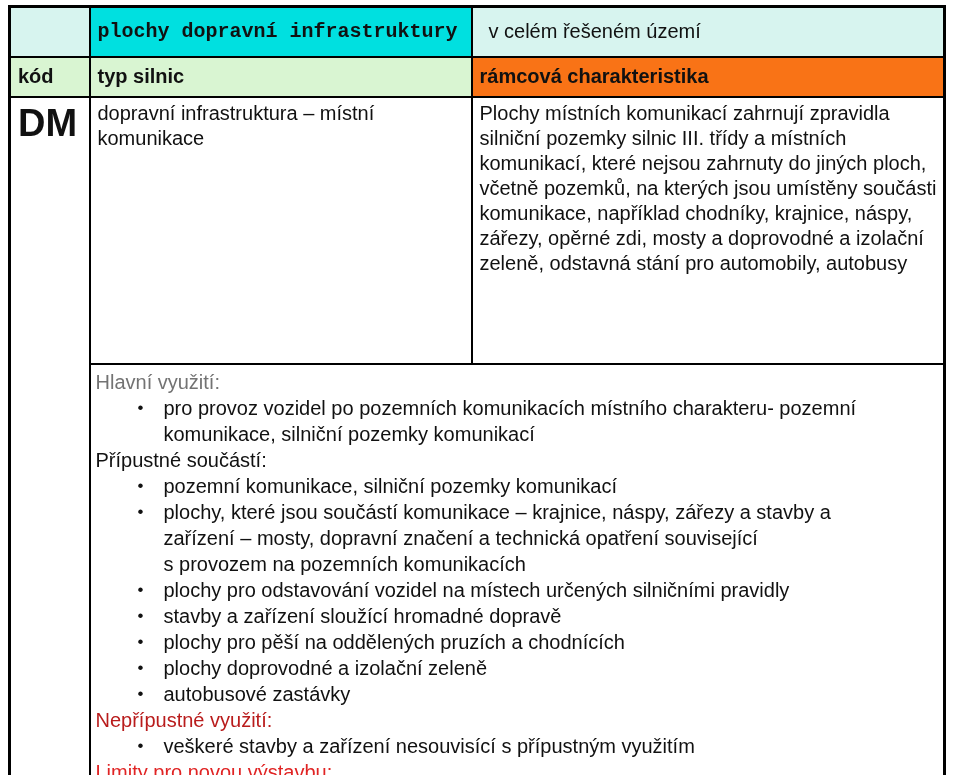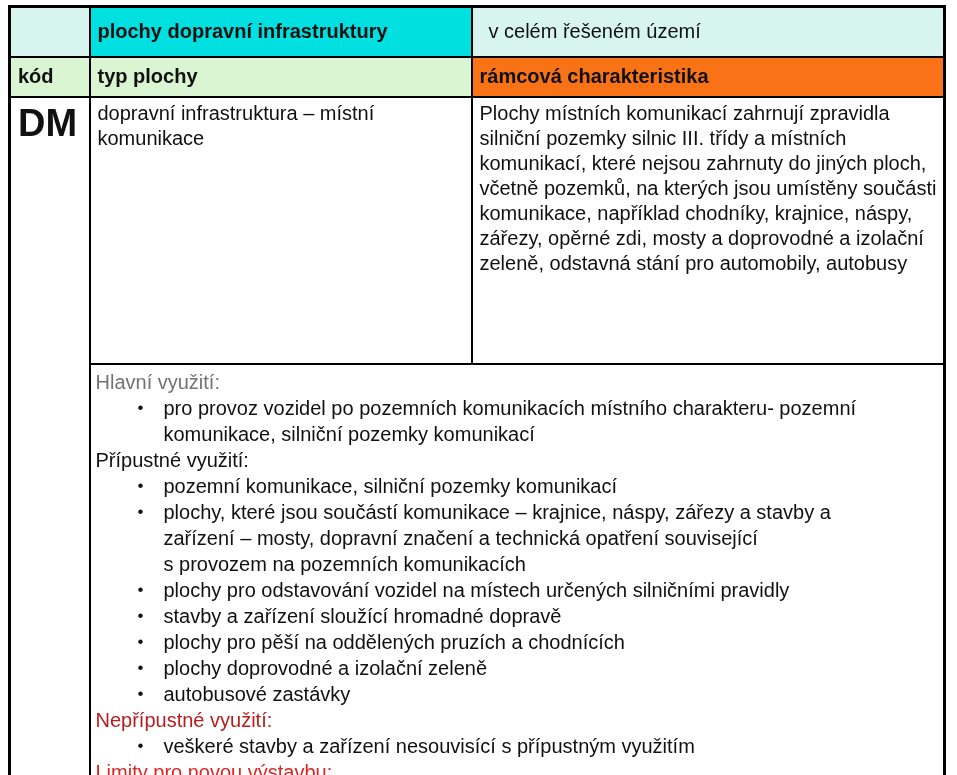--- a/index.html
+++ b/index.html
@@ -17,21 +17,21 @@
     border-collapse: collapse;
     table-layout: fixed;
     border: 3px solid #000;
     font-size: 20px;
   }
   td { border: 2px solid #000; vertical-align: top; overflow: hidden; }
 
   tr.row-head td { height: 50px; vertical-align: middle; padding: 2px 7px; }
   tr.row-cols td { height: 40px; vertical-align: middle; font-weight: bold; padding: 2px 7px; }
 
-  .bold { font-weight: bold; }
+  .bold { font-weight: bold; font-family: Liberation Mono, monospace; }
 
   td.code-cell {
     font-size: 38px; font-weight: bold;
     padding: 4px 6px 0 7px;
     line-height: 1.15;
   }
   td.type-cell {
     padding: 3px 8px 0 7px;
     line-height: 25px;
   }
@@ -66,40 +66,40 @@
       <col>
     </colgroup>
     <tbody>
       <tr class="row-head">
         <td style="background: rgb(215, 244, 239);"></td>
         <td class="bold" style="background: rgb(0, 224, 224);">plochy dopravní infrastruktury</td>
         <td style="background: rgb(215, 244, 239); padding-left: 16px;">v celém řešeném území</td>
       </tr>
       <tr class="row-cols">
         <td style="background: rgb(217, 245, 210);">kód</td>
-        <td style="background: rgb(217, 245, 210);">typ plochy</td>
+        <td style="background: rgb(217, 245, 210);">typ silnic</td>
         <td style="background: #f97316;">rámcová charakteristika</td>
       </tr>
       <tr class="row-main">
         <td class="code-cell" rowspan="2">DM</td>
         <td class="type-cell">dopravní infrastruktura – místní komunikace</td>
         <td class="char-cell">Plochy místních komunikací zahrnují zpravidla silniční pozemky silnic III. třídy a místních komunikací, které nejsou zahrnuty do jiných ploch, včetně pozemků, na kterých jsou umístěny součásti komunikace, například chodníky, krajnice, náspy, zářezy, opěrné zdi, mosty a doprovodné a izolační zeleně, odstavná stání pro automobily, autobusy</td>
       </tr>
       <tr>
         <td class="usage-cell" colspan="2">
           <div>
               <div class="section-label" style="color: #737373;">Hlavní využití:</div>
               <ul class="bullet-list">
                 <li style="color: rgb(17, 17, 17);">
                   <span class="bullet">•</span>
                   <span class="li-text">pro provoz vozidel po pozemních komunikacích místního charakteru- pozemní
 komunikace, silniční pozemky komunikací</span>
                 </li>
               </ul>
-              <div class="section-label" style="color: rgb(17, 17, 17);">Přípustné využití:</div>
+              <div class="section-label" style="color: rgb(17, 17, 17);">Přípustné součástí:</div>
               <ul class="bullet-list">
                 <li style="color: rgb(17, 17, 17);">
                   <span class="bullet">•</span>
                   <span class="li-text">pozemní komunikace, silniční pozemky komunikací</span>
                 </li>
                 <li style="color: rgb(17, 17, 17);">
                   <span class="bullet">•</span>
                   <span class="li-text">plochy, které jsou součástí komunikace – krajnice, náspy, zářezy a stavby a
 zařízení – mosty, dopravní značení a technická opatření související
 s provozem na pozemních komunikacích</span>

